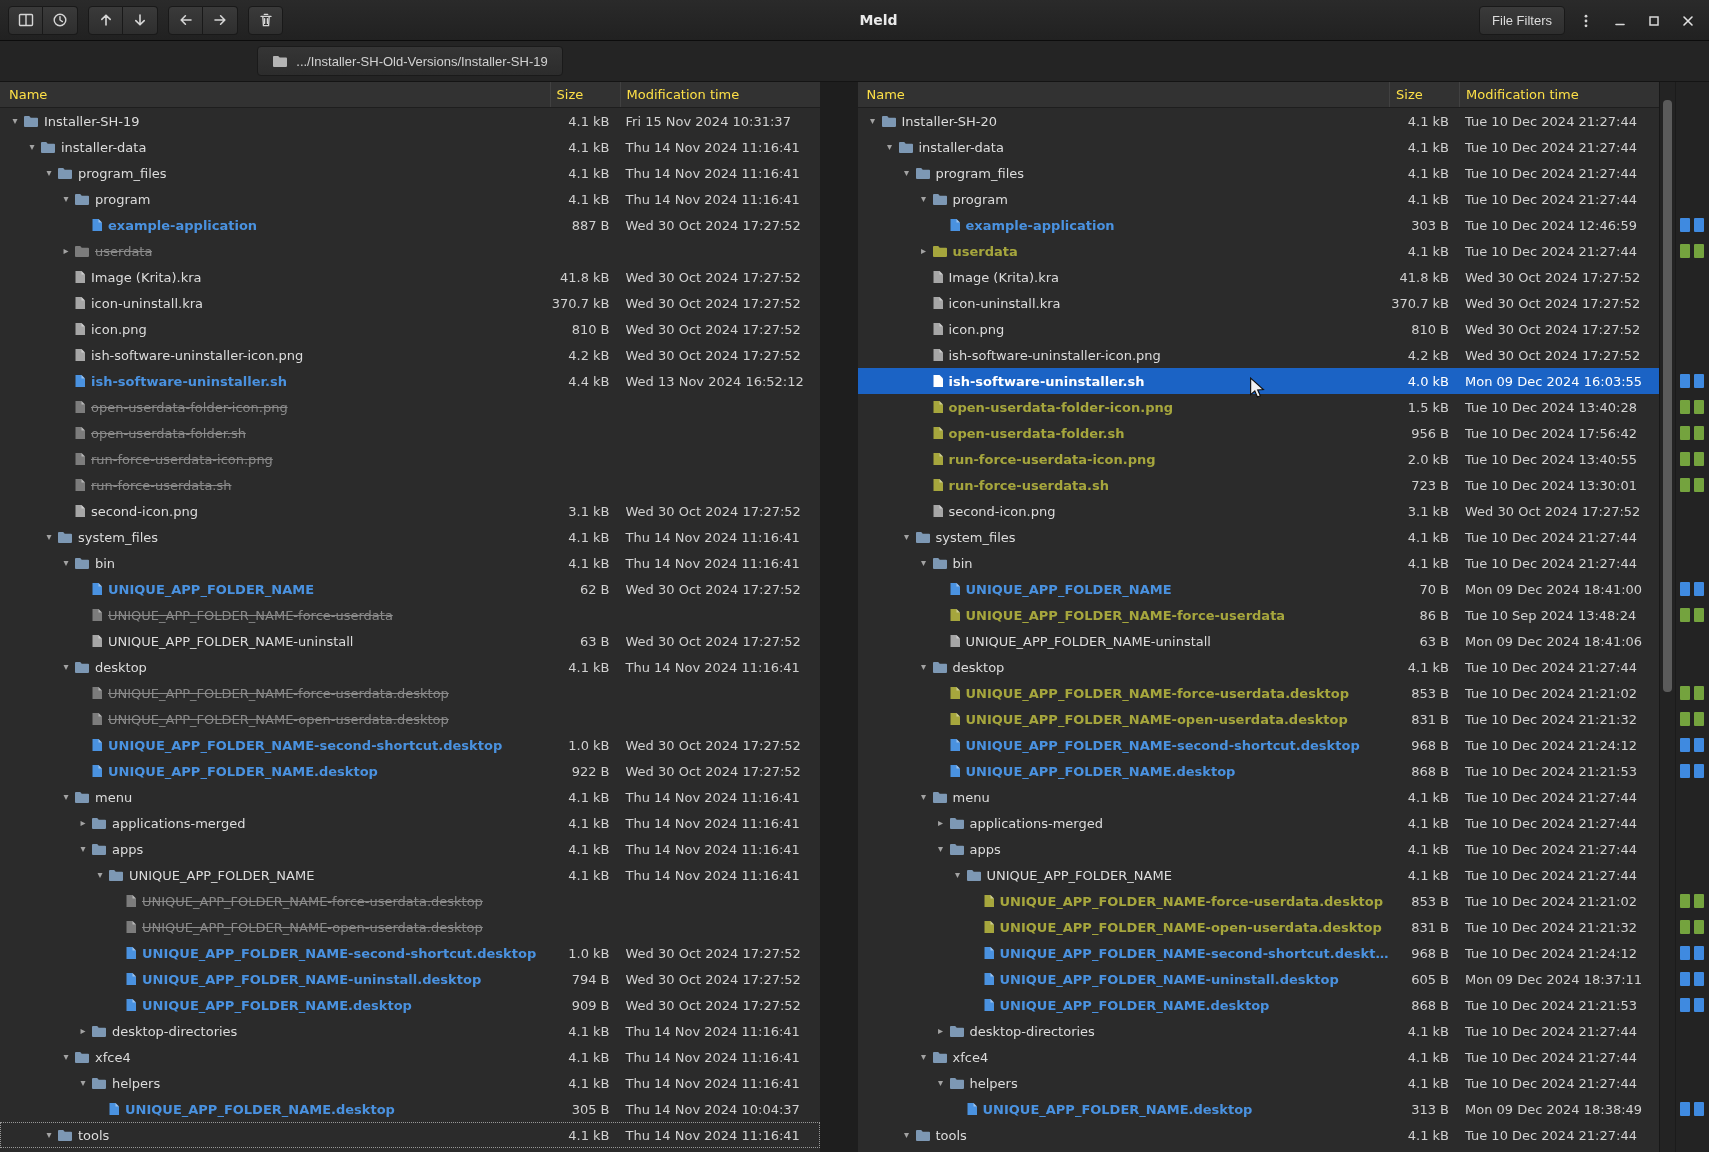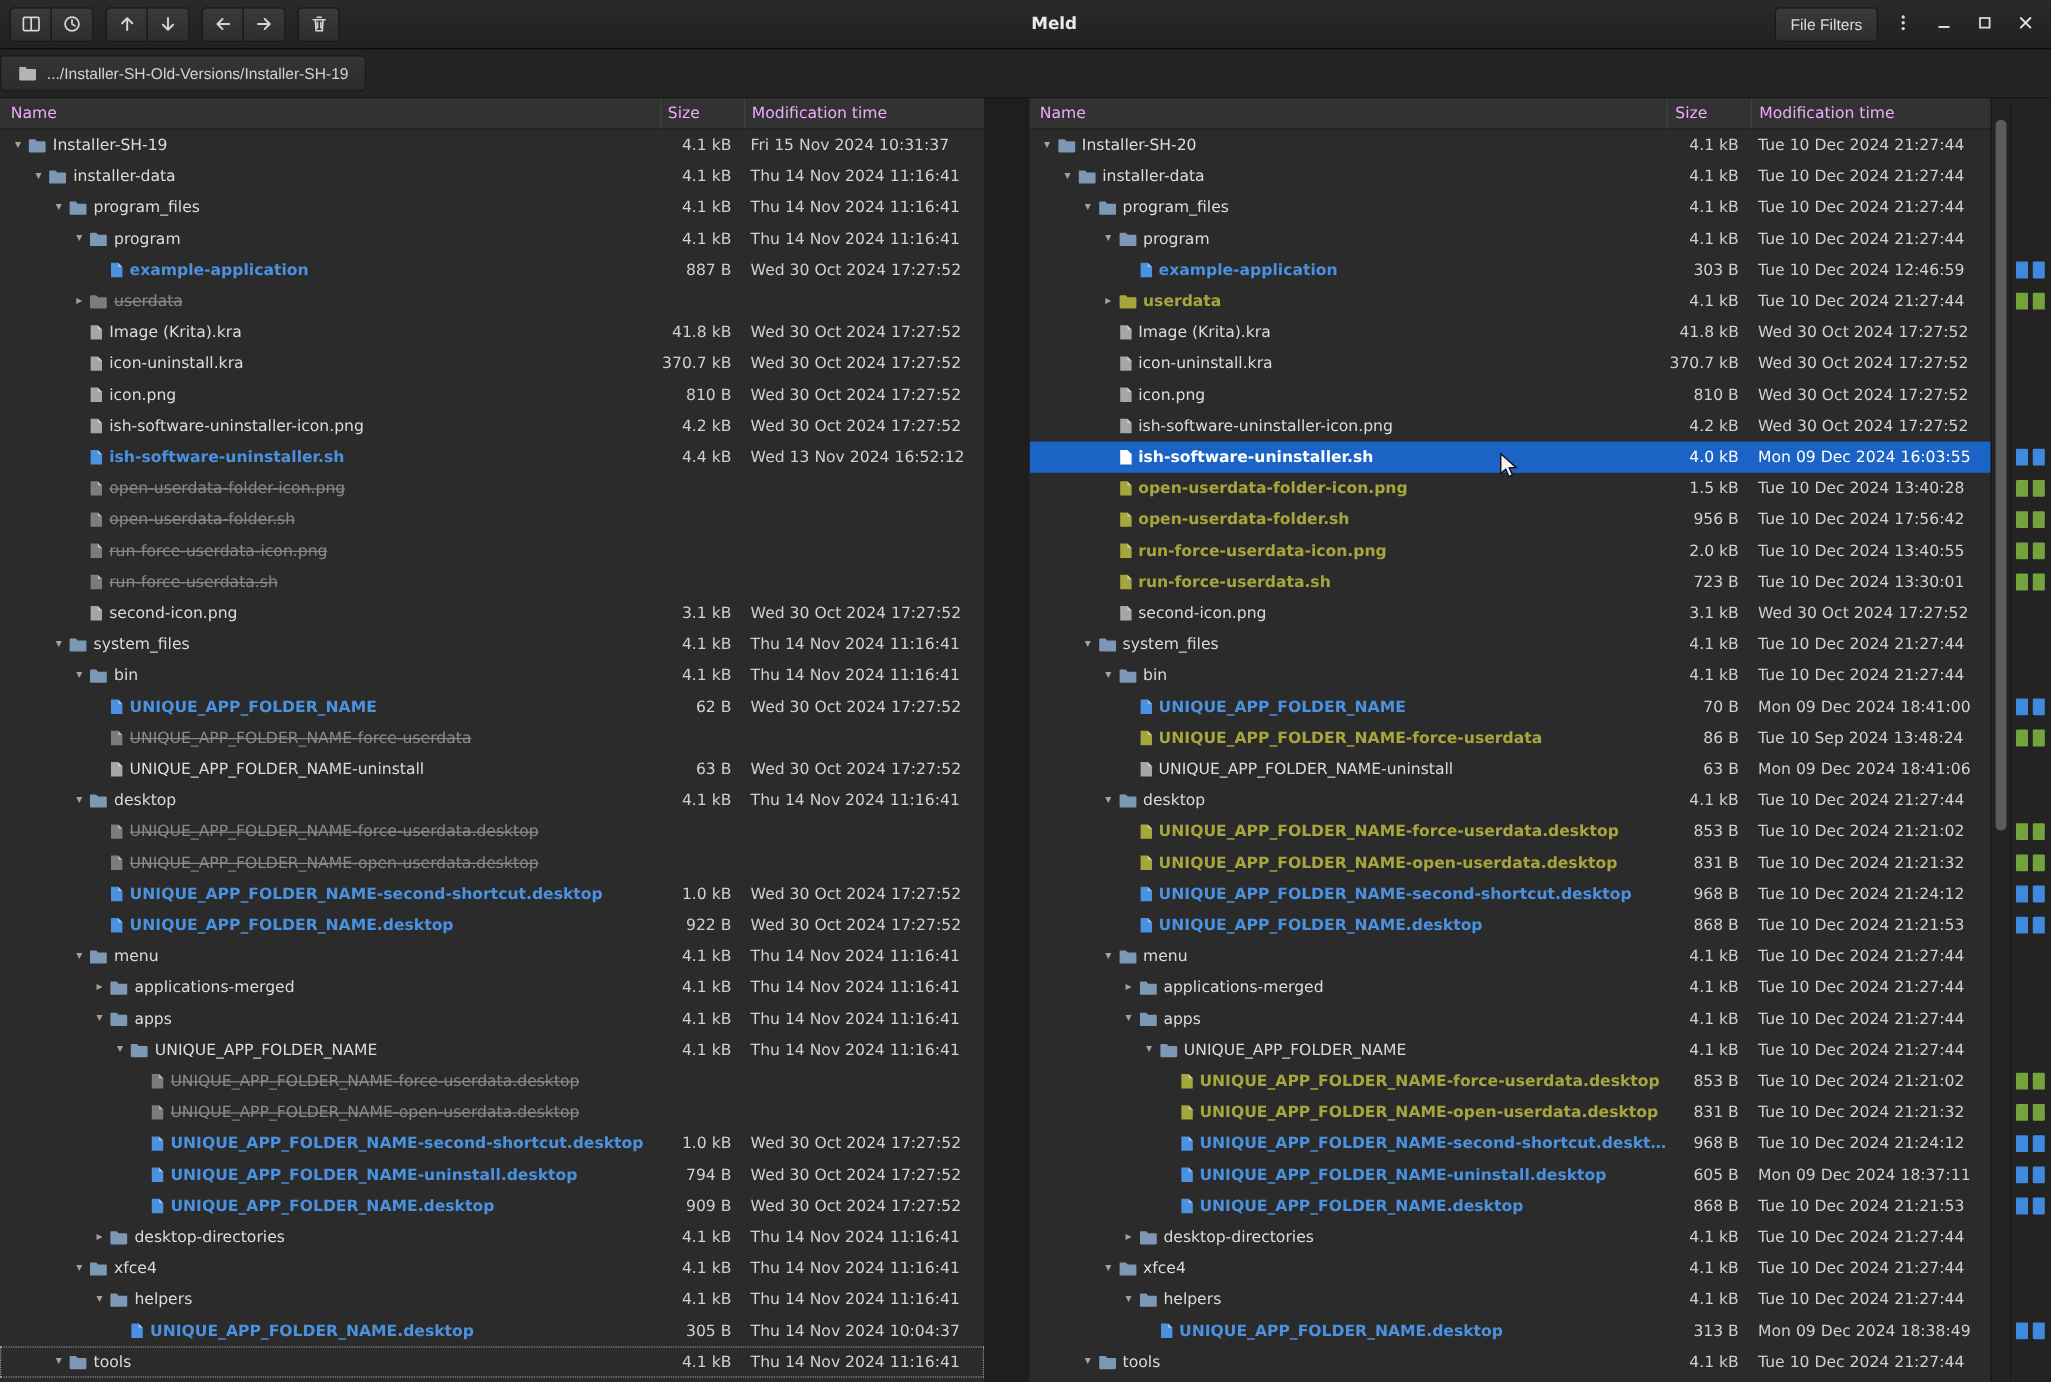--- a/index.html
+++ b/index.html
@@ -22,51 +22,51 @@
     color:#d6d6d6;padding:0;cursor:default;
   }
   .group .tbtn + .tbtn{border-left:0;}
   .group .tbtn:first-child{border-radius:4px 0 0 4px;}
   .group .tbtn:last-child{border-radius:0 4px 4px 0;}
   .group .tbtn:only-child{border-radius:4px;}
   .tb-title{
     position:absolute;left:0;right:0;text-align:center;font-size:14px;
     font-weight:700;color:#eaeaea;pointer-events:none;padding-left:48px;
   }
-  .tb-right{margin-left:auto;display:flex;align-items:flex-start;gap:7px;z-index:1;}
+  .tb-right{margin-left:auto;display:flex;align-items:flex-end;gap:7px;z-index:1;}
   .textbtn{
     height:29px;padding:0 12px;font-size:13px;border-radius:4px;
     background:linear-gradient(#3a3a3a,#2e2e2e);border:1px solid #191919;color:#dcdcdc;
     display:flex;align-items:center;
   }
   .wbtn{width:27px;height:27px;border:none;background:transparent;display:flex;
     align-items:center;justify-content:center;border-radius:50%;}
   .icon-svg{display:block;}
   
   .pathbar{
     height:41px;box-sizing:border-box;background:#242424;border-bottom:1px solid #141414;
     display:flex;align-items:center;
   }
-  .pslot{display:flex;}
+  .pslot{display:flex;justify-content:center;}
   .pslot.left{width:820px;}
   .pslot.right{width:802px;margin-left:38px;}
   .pbtn{
     display:flex;align-items:center;gap:8px;height:30px;padding:0 14px;max-width:96%;
     background:linear-gradient(#353535,#2c2c2c);border:1px solid #1a1a1a;border-radius:4px;
     color:#d2d2d2;font-size:13px;white-space:nowrap;overflow:hidden;
   }
   
   .main{height:1070px;display:flex;position:relative;}
   .pane{background:#2b2b2b;display:flex;flex-direction:column;}
   .pane.pleft{width:820px;}
   .pane.pright{width:802px;}
   .gap{width:38px;background:#1e1e1e;}
   .cheader{
     height:26px;box-sizing:border-box;display:grid;grid-template-columns:1fr 70px 200px;
-    background:#323232;border-bottom:1px solid #1e1e1e;font-size:13px;color:#f0abfc;
+    background:#323232;border-bottom:1px solid #1e1e1e;font-size:13px;color:#fde047;
     align-items:stretch;
   }
   .ch{display:flex;align-items:center;padding-left:9px;box-sizing:border-box;height:100%;}
   .ch + .ch{border-left:1px solid #414141;padding-left:6px;}
   .rows{flex:1;overflow:hidden;}
   .row{height:26px;display:grid;grid-template-columns:1fr 70px 200px;align-items:center;font-size:13px;}
   .cell{box-sizing:border-box;}
   .cell.name{display:flex;align-items:center;overflow:hidden;white-space:nowrap;}
   .exp{width:14px;flex:none;text-align:center;font-size:10px;color:#a3a3a3;line-height:1;}
   .ficon{flex:none;display:flex;margin:0 5px 0 1px;}

